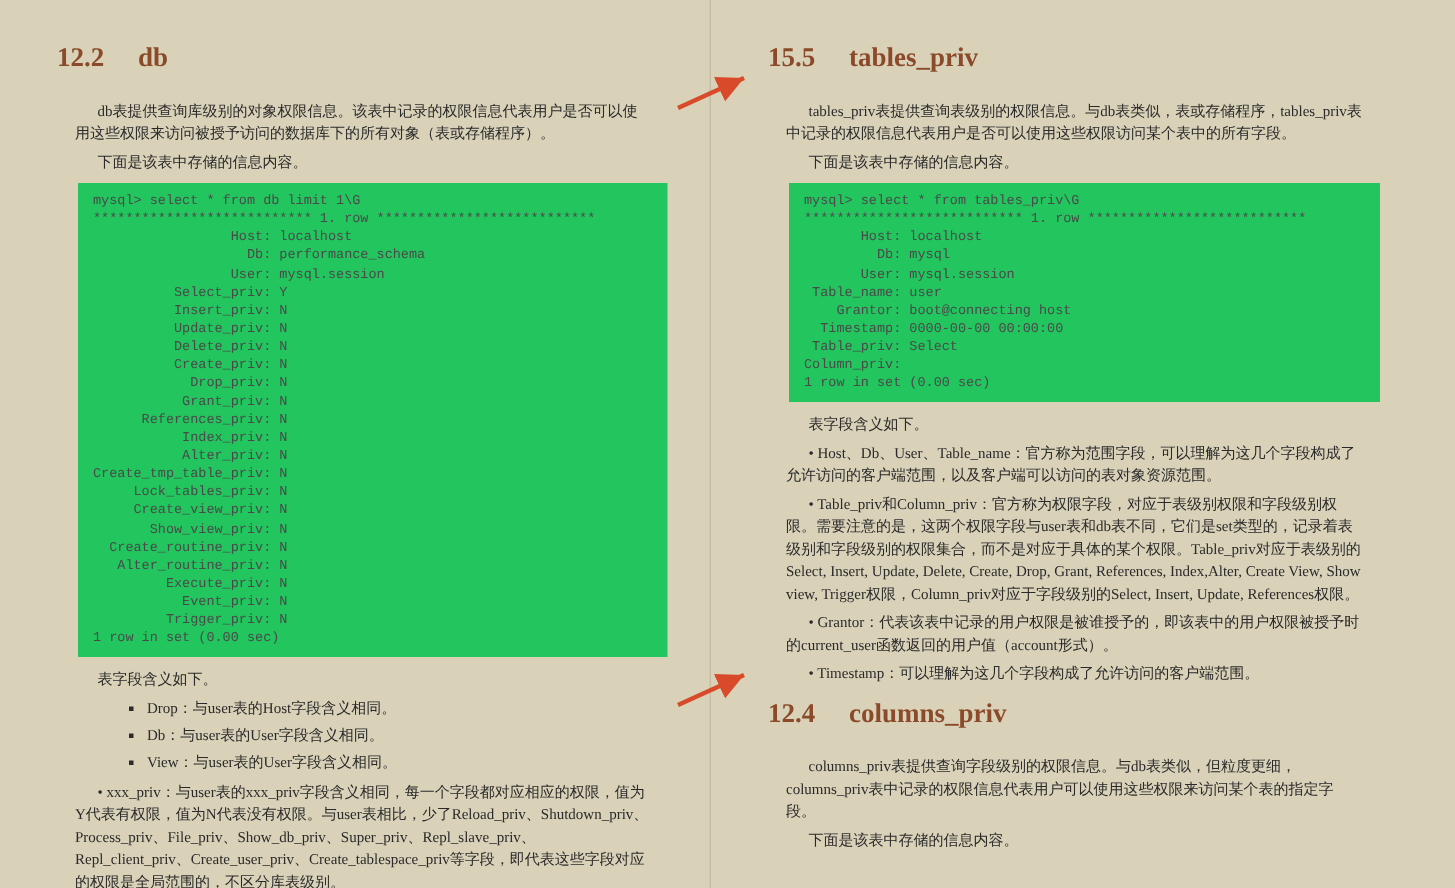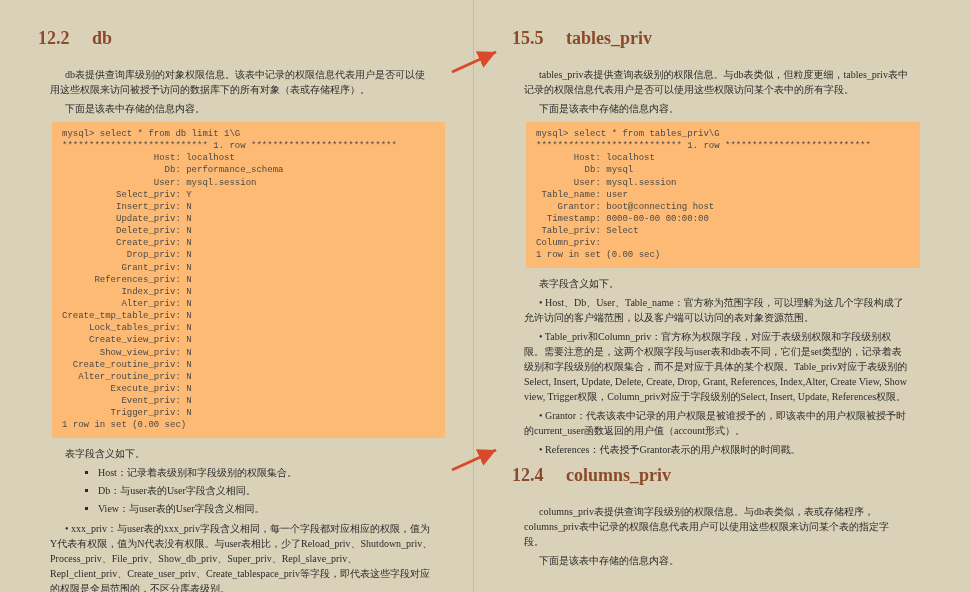--- a/index.html
+++ b/index.html
@@ -37,21 +37,21 @@
     margin-right: 18px;
   }
   .para {
     font-size: 10px;
     color: #2a2a2a;
     line-height: 1.5;
     margin: 4px 12px;
     text-indent: 1.5em;
   }
   .code-block {
-    background: #fdba74;
+    background: #22c55e;
     font-family: "Courier New", monospace;
     font-size: 9px;
     color: #4a4a4a;
     padding: 6px 10px;
     margin: 6px 0 8px 14px;
     line-height: 1.35;
     white-space: pre;
     overflow: hidden;
   }
   .bullets {
@@ -105,21 +105,21 @@
   Create_routine_priv: N
    Alter_routine_priv: N
          Execute_priv: N
            Event_priv: N
          Trigger_priv: N
 1 row in set (0.00 sec)</div>
 
     <div class="para">表字段含义如下。</div>
 
     <ul class="bullets">
-      <li>Host：记录着表级别和字段级别的权限集合。</li>
+      <li>Drop：与user表的Host字段含义相同。</li>
       <li>Db：与user表的User字段含义相同。</li>
       <li>View：与user表的User字段含义相同。</li>
     </ul>
 
     <div class="para">• xxx_priv：与user表的xxx_priv字段含义相同，每一个字段都对应相应的权限，值为Y代表有权限，值为N代表没有权限。与user表相比，少了Reload_priv、Shutdown_priv、Process_priv、File_priv、Show_db_priv、Super_priv、Repl_slave_priv、Repl_client_priv、Create_user_priv、Create_tablespace_priv等字段，即代表这些字段对应的权限是全局范围的，不区分库表级别。</div>
   </div>
 
   <div class="page">
 
     <svg class="arrow" style="left:-24px; top:48px;" width="54" height="28">
@@ -129,51 +129,51 @@
           </marker>
         </defs>
       <line x1="2" y1="24" x2="46" y2="4" stroke="#d84a2a" stroke-width="3" marker-end="url(#ah1)"></line>
     </svg>
 
     <div class="heading">
       <span class="num">15.5</span>
       <span>tables_priv</span>
     </div>
 
-    <div class="para">tables_priv表提供查询表级别的权限信息。与db表类似，但粒度更细，tables_priv表中记录的权限信息代表用户是否可以使用这些权限访问某个表中的所有字段。</div>
+    <div class="para">tables_priv表提供查询表级别的权限信息。与db表类似，表或存储程序，tables_priv表中记录的权限信息代表用户是否可以使用这些权限访问某个表中的所有字段。</div>
     <div class="para">下面是该表中存储的信息内容。</div>
 
     <div class="code-block">mysql&gt; select * from tables_priv\G
 *************************** 1. row ***************************
        Host: localhost
          Db: mysql
        User: mysql.session
  Table_name: user
     Grantor: boot@connecting host
   Timestamp: 0000-00-00 00:00:00
  Table_priv: Select
 Column_priv:
 1 row in set (0.00 sec)</div>
 
     <div class="para">表字段含义如下。</div>
     <div class="para">• Host、Db、User、Table_name：官方称为范围字段，可以理解为这几个字段构成了允许访问的客户端范围，以及客户端可以访问的表对象资源范围。</div>
     <div class="para">• Table_priv和Column_priv：官方称为权限字段，对应于表级别权限和字段级别权限。需要注意的是，这两个权限字段与user表和db表不同，它们是set类型的，记录着表级别和字段级别的权限集合，而不是对应于具体的某个权限。Table_priv对应于表级别的Select, Insert, Update, Delete, Create, Drop, Grant, References, Index,Alter, Create View, Show view, Trigger权限，Column_priv对应于字段级别的Select, Insert, Update, References权限。</div>
     <div class="para">• Grantor：代表该表中记录的用户权限是被谁授予的，即该表中的用户权限被授予时的current_user函数返回的用户值（account形式）。</div>
-    <div class="para">• References：代表授予Grantor表示的用户权限时的时间戳。</div>
+    <div class="para">• Timestamp：可以理解为这几个字段构成了允许访问的客户端范围。</div>
 
     <svg class="arrow" style="left:-24px; top:446px;" width="54" height="28">
       <defs>
           <marker id="ah2" markerWidth="8" markerHeight="8" refX="6" refY="3" orient="auto">
             <path d="M0,0 L6,3 L0,6 Z" fill="#d84a2a"></path>
           </marker>
         </defs>
       <line x1="2" y1="24" x2="46" y2="4" stroke="#d84a2a" stroke-width="3" marker-end="url(#ah2)"></line>
     </svg>
 
     <div class="heading" style="">
       <span class="num">12.4</span>
       <span>columns_priv</span>
     </div>
 
-    <div class="para">columns_priv表提供查询字段级别的权限信息。与db表类似，表或存储程序，columns_priv表中记录的权限信息代表用户可以使用这些权限来访问某个表的指定字段。</div>
+    <div class="para">columns_priv表提供查询字段级别的权限信息。与db表类似，但粒度更细，columns_priv表中记录的权限信息代表用户可以使用这些权限来访问某个表的指定字段。</div>
     <div class="para">下面是该表中存储的信息内容。</div>
   </div>
 </div>
 
 </body></html>

